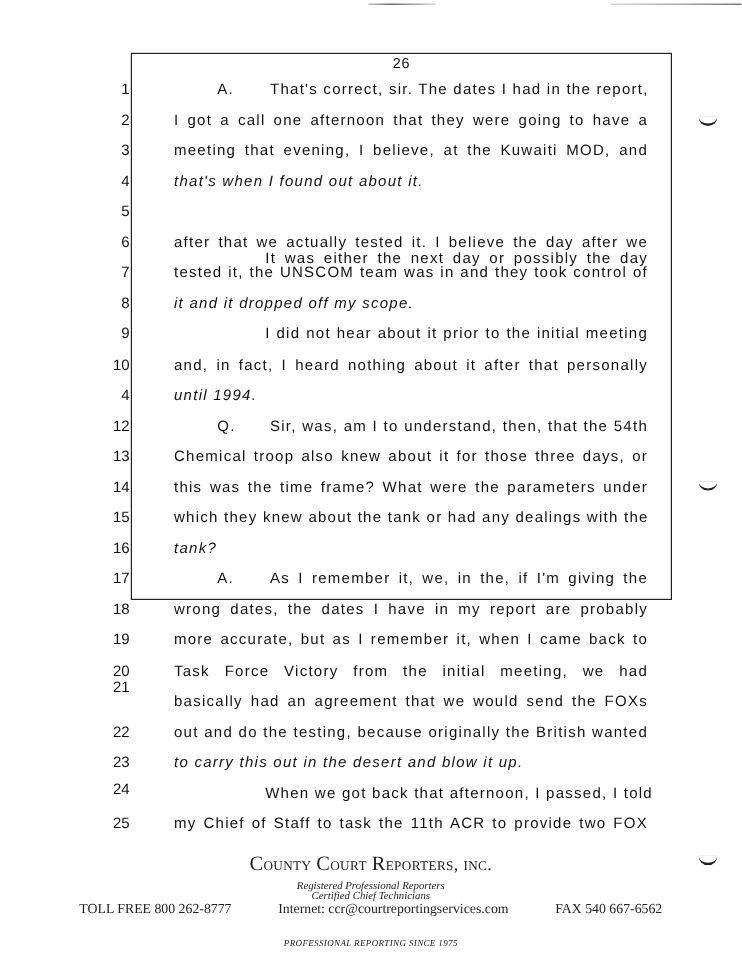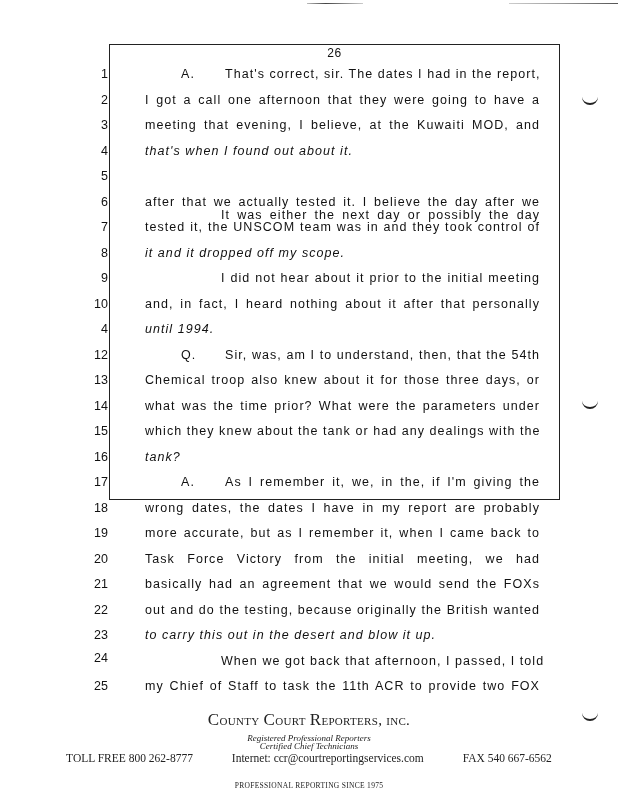--- a/index.html
+++ b/index.html
@@ -108,20 +108,21 @@
   .tagline2 { top: 741px; font-size: 9px; font-style: italic; }
   .contact {
     top: 752px;
     font-size: 11.5px;
     white-space: nowrap;
   }
   .contact span { margin: 0 18px; }
   .since {
     top: 781px;
     font-size: 7.5px;
+    font-style: italic;
     letter-spacing: 0.3px;
   }
 </style>
 </head>
 <body>
 
 <div class="scan-mark a"></div>
 <div class="scan-mark b"></div>
 
 <div class="transcript-box">
@@ -142,41 +143,41 @@
     <div class="line-number" style="top: 255px;">4</div>
     <div class="line-number" style="top: 280.5px;">12</div>
     <div class="line-number" style="top: 306px;">13</div>
     <div class="line-number" style="top: 331.5px;">14</div>
     <div class="line-number" style="top: 357px;">15</div>
     <div class="line-number" style="top: 382.5px;">16</div>
     <div class="line-number" style="top: 408px;">17</div>
     <div class="line-number" style="top: 433.5px;">18</div>
     <div class="line-number" style="top: 459px;">19</div>
     <div class="line-number" style="top: 484.5px;">20</div>
-    <div class="line-number" style="top: 510px;">21</div>
+    <div class="line-number" style="top: 499px;">21</div>
     <div class="line-number" style="top: 535.5px;">22</div>
     <div class="line-number" style="top: 561px;">23</div>
     <div class="line-number" style="top: 584px;">24</div>
     <div class="line-number" style="top: 612px;">25</div>
   </div>
 <div class="lines" id="lines">
     <div class="line indent-q" style="top: 0px;"><span class="speaker">A.</span><span>That's correct, sir.  The dates I had in the report,</span></div>
     <div class="line" style="top: 25.5px;"><span>I got a call one afternoon that they were going to have a</span></div>
     <div class="line" style="top: 51px;"><span>meeting that evening, I believe, at the Kuwaiti MOD, and</span></div>
     <div class="line last" style="top: 76.5px;"><span>that's when I found out about it.</span></div>
     <div class="line indent-p" style="top: 102px; margin-top: 39px;"><span>It was either the next day or possibly the day</span></div>
     <div class="line" style="top: 127.5px;"><span>after that we actually tested it.  I believe the day after we</span></div>
     <div class="line" style="top: 153px;"><span>tested it, the UNSCOM team was in and they took control of</span></div>
     <div class="line last" style="top: 178.5px;"><span>it and it dropped off my scope.</span></div>
     <div class="line indent-p" style="top: 204px;"><span>I did not hear about it prior to the initial meeting</span></div>
     <div class="line" style="top: 230px;"><span>and, in fact, I heard nothing about it after that personally</span></div>
     <div class="line last" style="top: 255px;"><span>until 1994.</span></div>
     <div class="line indent-q" style="top: 280.5px;"><span class="speaker">Q.</span><span>Sir, was, am I to understand, then, that the 54th</span></div>
     <div class="line" style="top: 306px;"><span>Chemical troop also knew about it for those three days, or</span></div>
-    <div class="line" style="top: 331.5px;"><span>what was the time prior?  What were the parameters under</span></div>
+    <div class="line" style="top: 331.5px;"><span>this was the time frame?  What were the parameters under</span></div>
     <div class="line" style="top: 357px;"><span>which they knew about the tank or had any dealings with the</span></div>
     <div class="line last" style="top: 382.5px;"><span>tank?</span></div>
     <div class="line indent-q" style="top: 408px;"><span class="speaker">A.</span><span>As I remember it, we, in the, if I'm giving the</span></div>
     <div class="line" style="top: 433.5px;"><span>wrong dates, the dates I have in my report are probably</span></div>
     <div class="line" style="top: 459px;"><span>more accurate, but as I remember it, when I came back to</span></div>
     <div class="line" style="top: 484.5px;"><span>Task Force Victory from the initial meeting, we had</span></div>
     <div class="line" style="top: 510px;"><span>basically had an agreement that we would send the FOXs</span></div>
     <div class="line" style="top: 535.5px;"><span>out and do the testing, because originally the British wanted</span></div>
     <div class="line last" style="top: 561px;"><span>to carry this out in the desert and blow it up.</span></div>
     <div class="line indent-p" style="top: 586.5px;"><span>When we got back that afternoon, I passed, I told</span></div>

